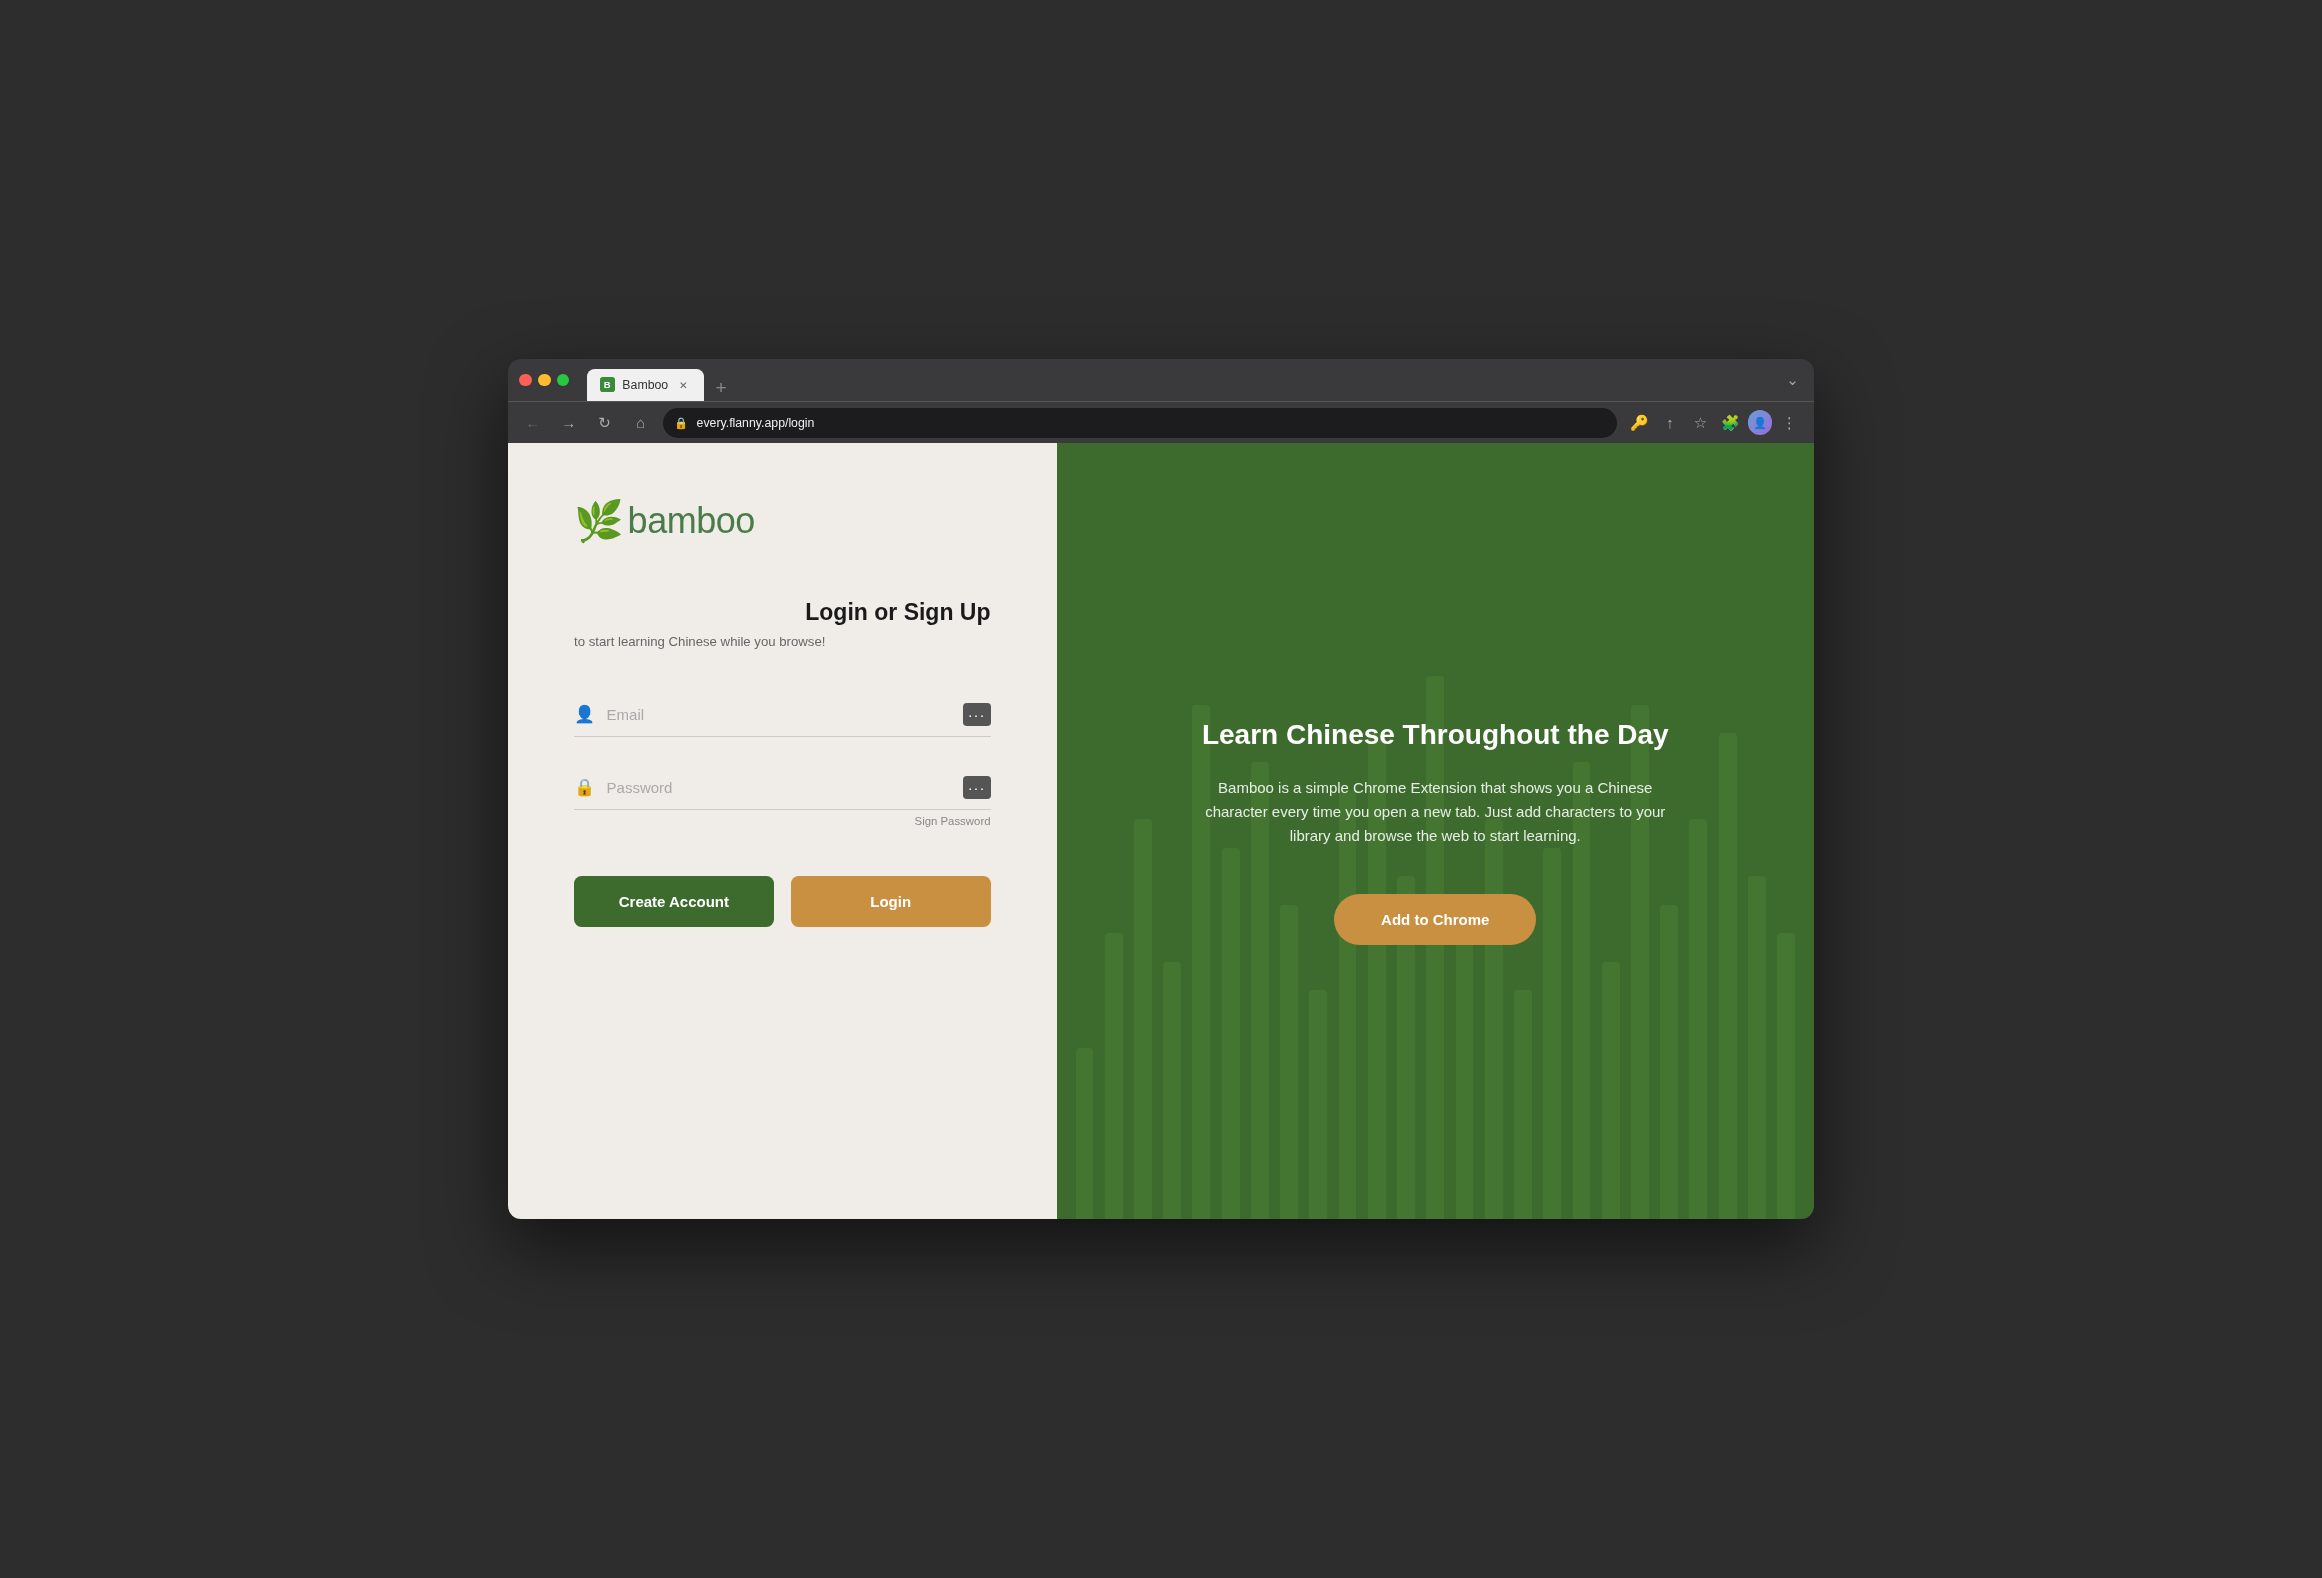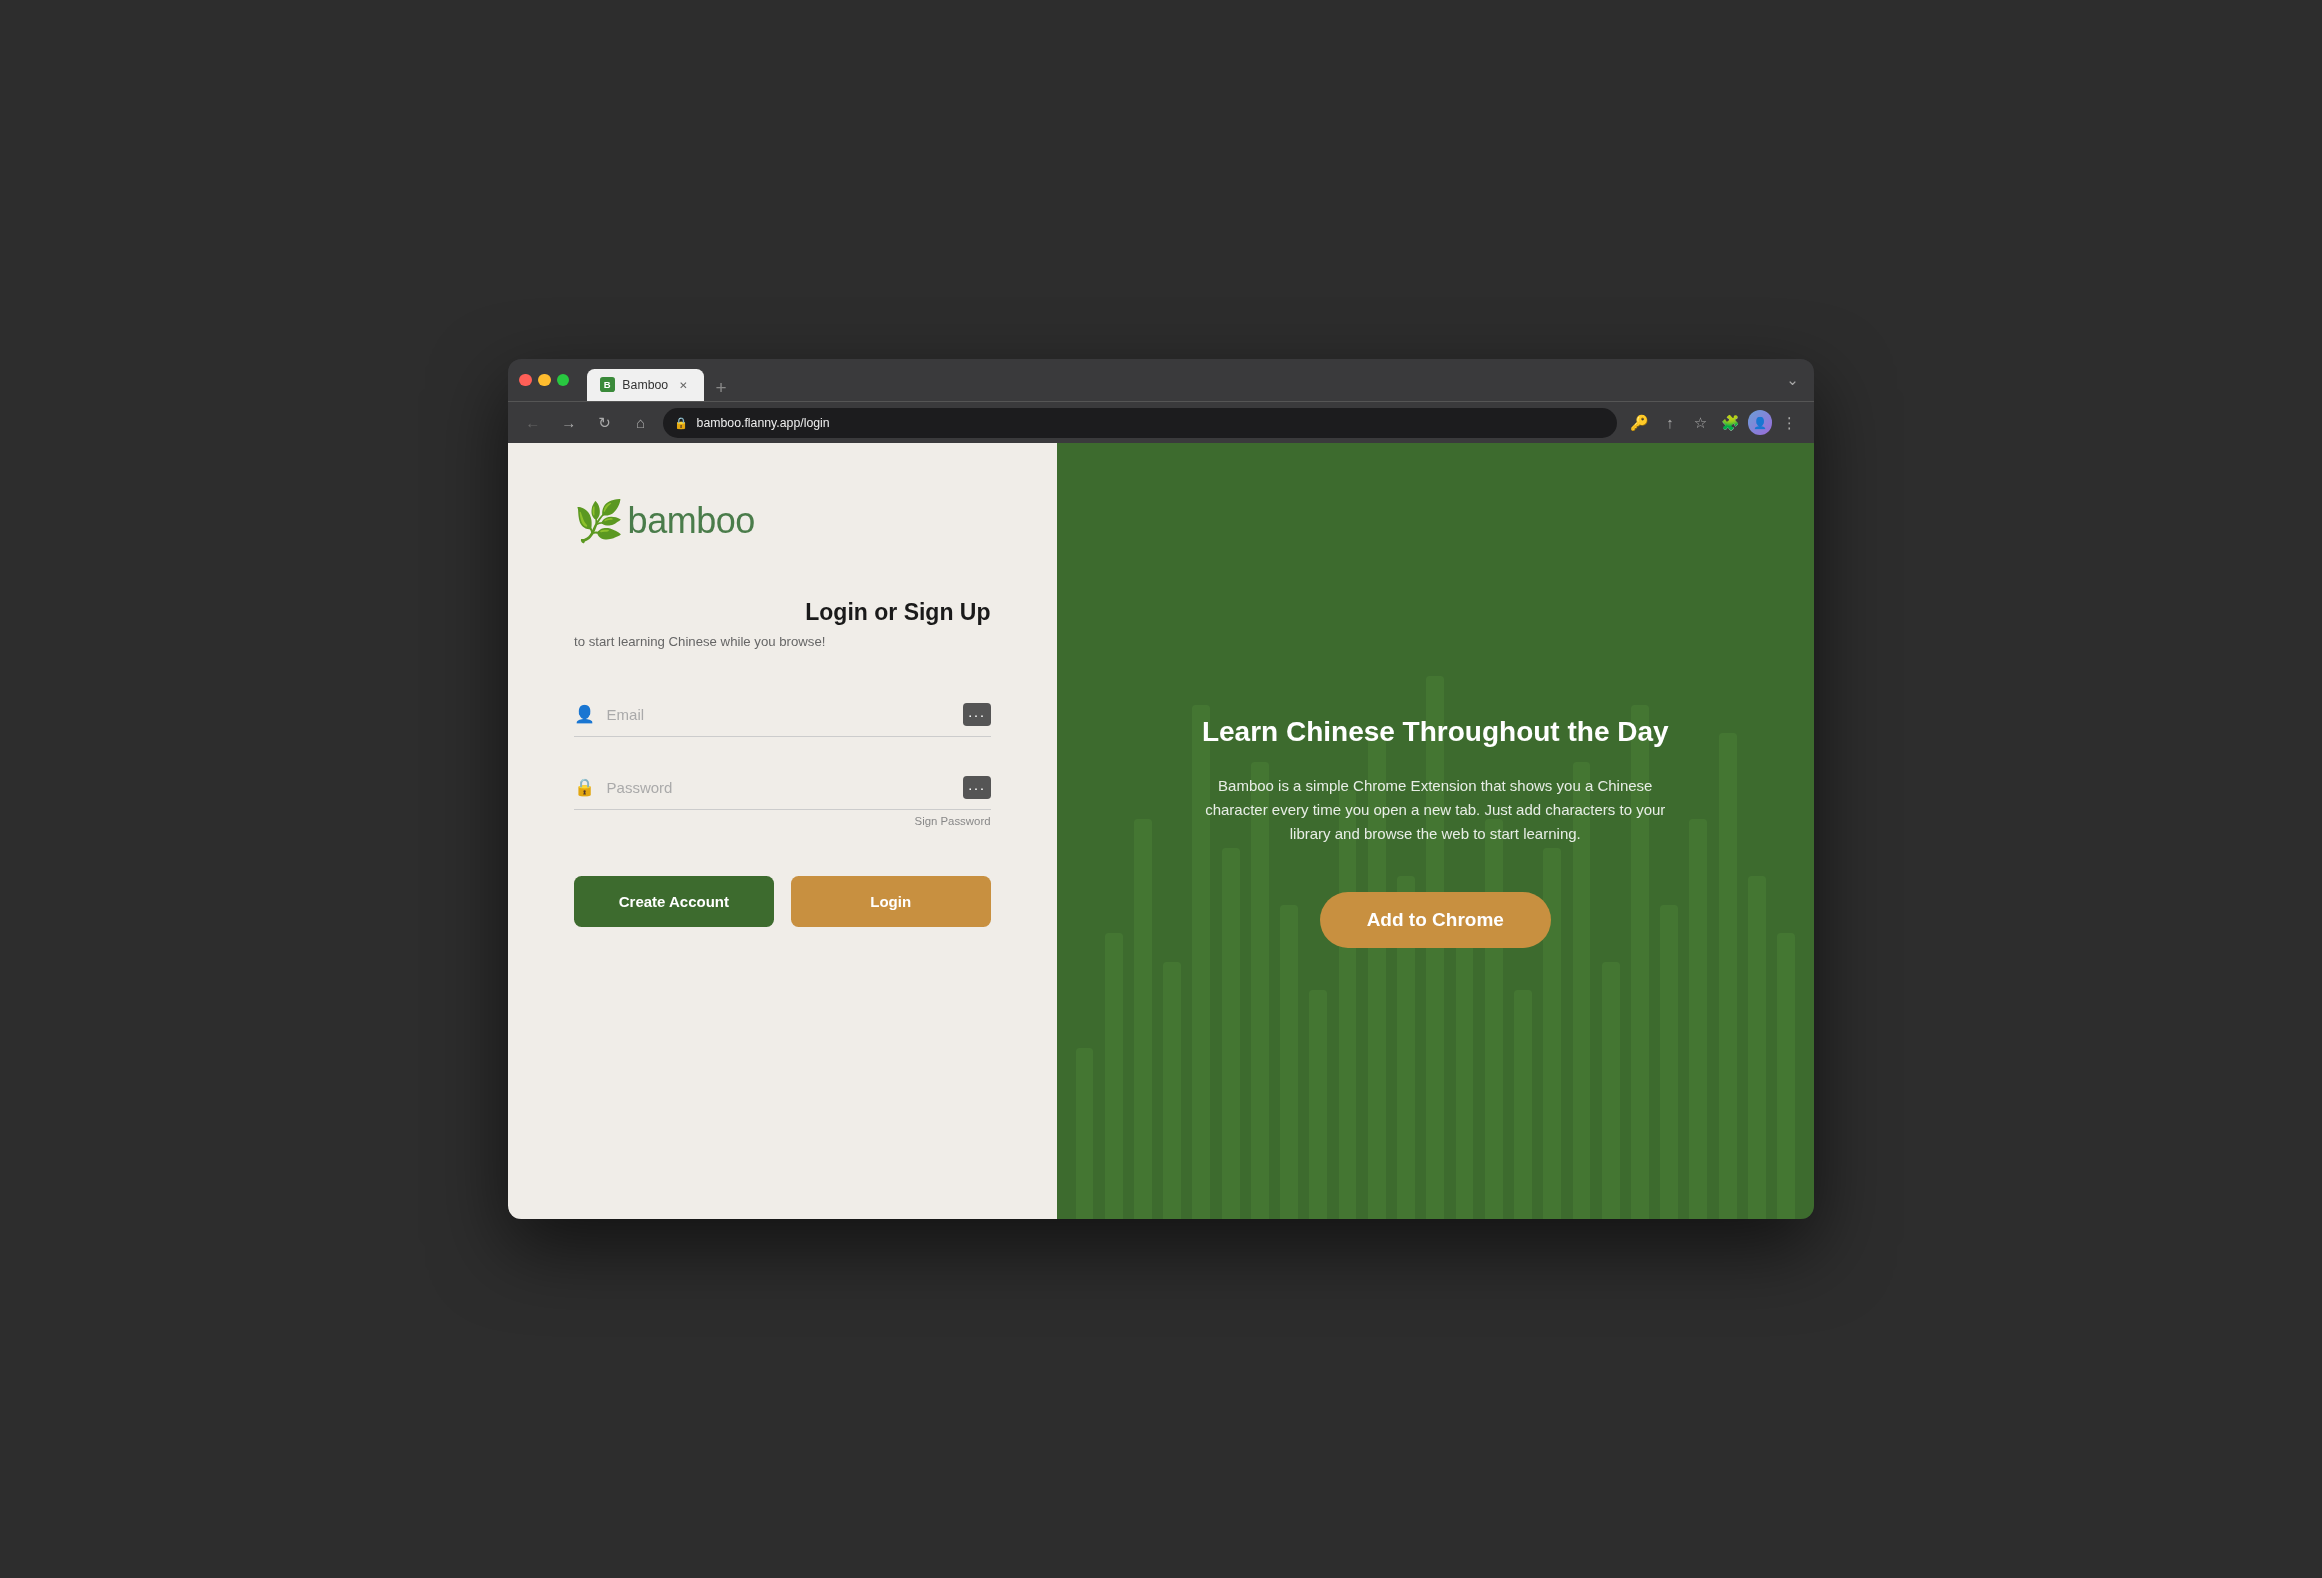--- a/index.html
+++ b/index.html
@@ -380,21 +380,21 @@
       line-height: 1.6;
       margin-bottom: 46px;
     }
 
     .btn-add-chrome {
       background: #c89040;
       color: white;
       border: none;
       border-radius: 28px;
       padding: 17px 47px;
-      font-size: 19px;
+      font-size: 15px;
       font-weight: 600;
       cursor: pointer;
       display: inline-block;
     }
   </style>
 </head>
 <body>
 
 <div class="browser-window">
 
@@ -419,21 +419,21 @@
   </div>
 
   <div class="browser-toolbar">
     <button class="nav-btn disabled">←</button>
     <button class="nav-btn">→</button>
     <button class="nav-btn">↻</button>
     <button class="nav-btn">⌂</button>
 
     <div class="address-bar">
       <span class="lock-icon">🔒</span>
-      <span>bamboo.flanny.app/login</span>
+      <span>every.flanny.app/login</span>
     </div>
 
     <div class="toolbar-actions">
       <button class="toolbar-action-btn">🔑</button>
       <button class="toolbar-action-btn">↑</button>
       <button class="toolbar-action-btn">☆</button>
       <button class="toolbar-action-btn">🧩</button>
       <div class="profile-icon">👤</div>
       <button class="toolbar-action-btn">⋮</button>
     </div>

